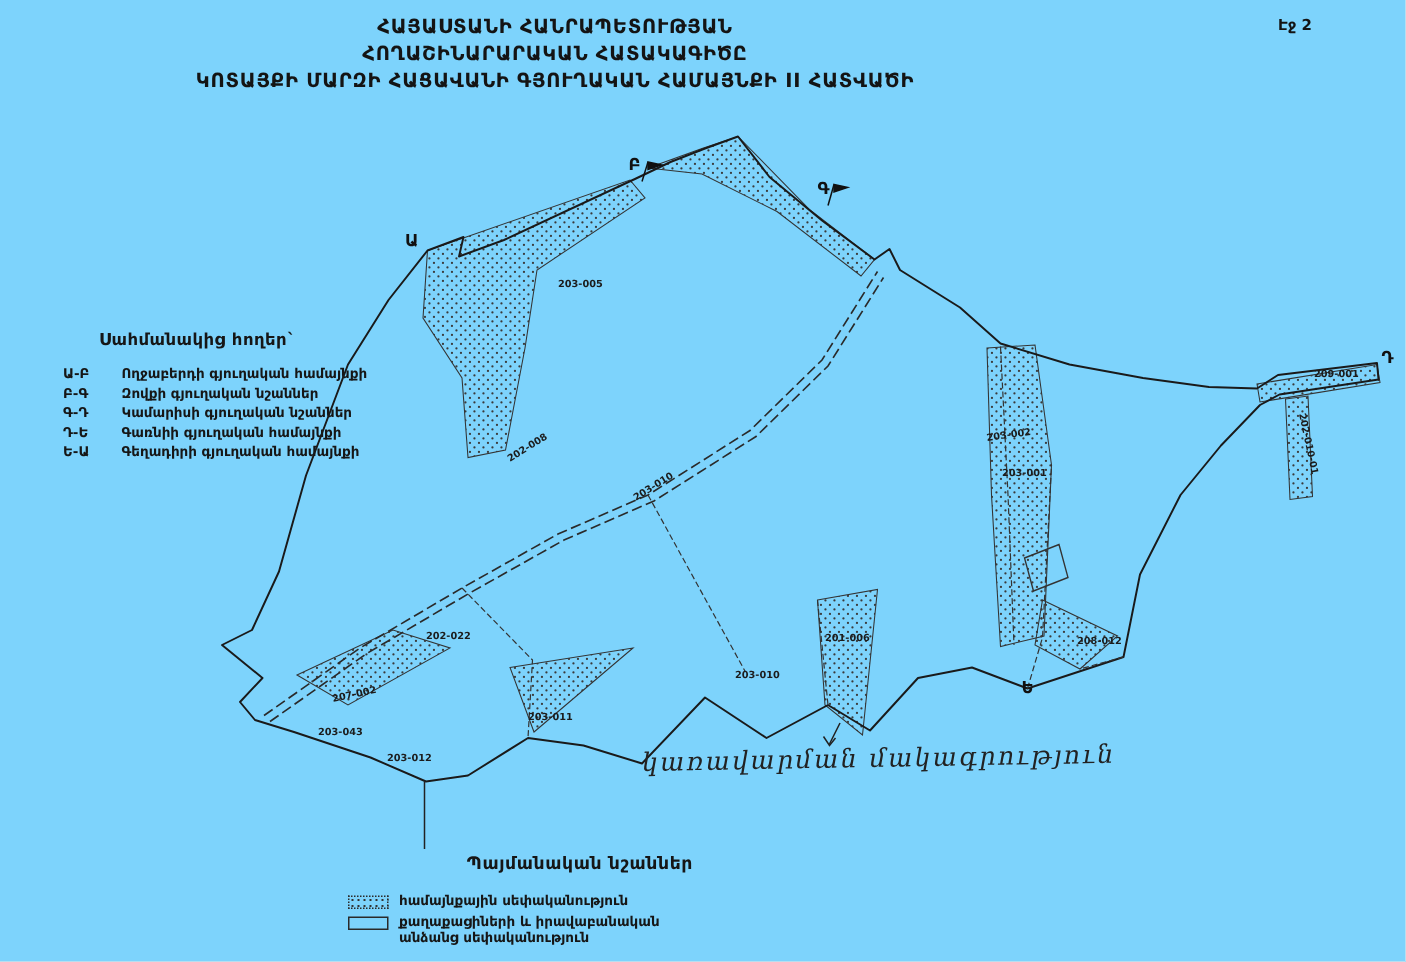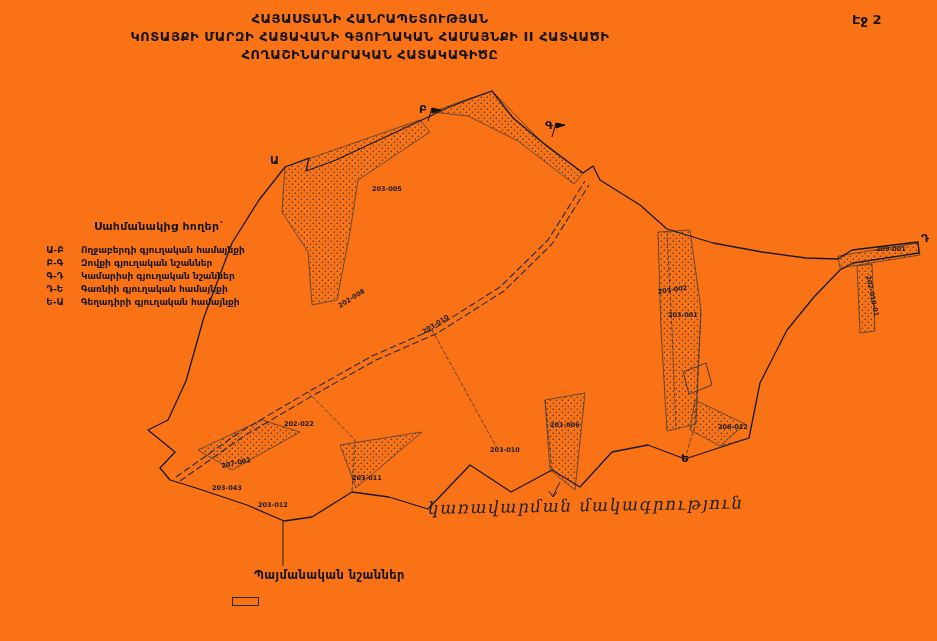--- a/index.html
+++ b/index.html
@@ -1,53 +1,53 @@
 <!DOCTYPE html>
 <html><head>
 <meta charset="utf-8">
 <style>
   html,body{margin:0;padding:0;background:#e8e8e8;}
   .page{
     position:relative;
     width:937px;height:641px;
-    background:#f97316;
+    background:#7dd3fc;
     overflow:hidden;
     font-family:"DejaVu Sans",sans-serif;
     color:#1b1b1b;
   }
   
   .title-block{
     position:absolute;top:10px;left:95px;width:550px;
     text-align:center;line-height:18px;
     font-weight:bold;font-size:13px;letter-spacing:.5px;
     color:#141414;
   }
   .title-line{white-space:nowrap;}
   .page-no{
     position:absolute;top:12px;left:852px;
-    font-weight:bold;font-size:13px;color:#141414;
+    font-weight:bold;font-size:10px;color:#141414;
   }
   
   .border-legend{
     position:absolute;top:220px;left:28px;width:225px;
-    font-size:9px;color:#161616;text-align:center;
+    font-size:9px;color:#161616;
   }
   .border-legend .hdr{
     font-weight:bold;font-size:11px;margin:0 0 12px 38px;letter-spacing:.3px;
   }
   .border-row{display:flex;margin-bottom:3px;font-weight:bold;margin-left:14px;}
   .border-row .rng{width:26px;flex:none;}
   .border-row .lbl{white-space:nowrap;padding-left:13px;}
   
   .sym-legend{
     position:absolute;top:568px;left:232px;width:230px;
     font-size:9px;color:#161616;
   }
   .sym-legend .hdr{
-    font-weight:bold;font-size:11.5px;margin:0 0 14px 22px;letter-spacing:.4px;
+    font-weight:bold;font-size:11.5px;margin:0 0 14px 22px;letter-spacing:.4px;text-align:right;
   }
   .sym-row{display:flex;align-items:flex-start;margin-bottom:3px;font-weight:bold;}
   .sym-swatch{
     width:27px;height:9px;flex:none;margin-right:7px;margin-top:1px;
     border:1px solid #2a2a2a;box-sizing:border-box;
   }
   .sym-swatch.stippled{
     border-style:dotted;
     background-image:radial-gradient(#333 18%,transparent 20%);
     background-size:4px 4px;
@@ -59,22 +59,22 @@
   .vertex-letter{font-family:"DejaVu Sans",sans-serif;font-size:11px;font-weight:bold;fill:#111;}
   .hand-note{font-family:"DejaVu Serif",serif;font-style:italic;font-size:17px;fill:#222;letter-spacing:1.5px;}
 </style>
 </head>
 <body>
 
 <div class="page">
 
   <div class="title-block">
     <div class="title-line">ՀԱՅԱՍՏԱՆԻ ՀԱՆՐԱՊԵՏՈՒԹՅԱՆ</div>
+    <div class="title-line">ՀՈՂԱՇԻՆԱՐԱՐԱԿԱՆ ՀԱՏԱԿԱԳԻԾԸ</div>
     <div class="title-line">ԿՈՏԱՅՔԻ ՄԱՐԶԻ ՀԱՑԱՎԱՆԻ ԳՅՈՒՂԱԿԱՆ  ՀԱՄԱՅՆՔԻ II ՀԱՏՎԱԾԻ</div>
-    <div class="title-line">ՀՈՂԱՇԻՆԱՐԱՐԱԿԱՆ ՀԱՏԱԿԱԳԻԾԸ</div>
   </div>
   <div class="page-no">Էջ 2</div>
 
   <div class="border-legend">
     <div class="hdr">Սահմանակից հողեր`</div>
     <div class="border-row">
       <span class="rng">Ա-Բ</span>
       <span class="lbl">Ողջաբերդի գյուղական համայնքի</span>
     </div>
     <div class="border-row">
@@ -176,17 +176,22 @@
         <text x="419" y="113" class="vertex-letter">Բ</text>
         <text x="545" y="129" class="vertex-letter">Գ</text>
         <text x="921" y="242" class="vertex-letter">Դ</text>
         <text x="681" y="462" class="vertex-letter">Ե</text>
       </g>
   </svg>
 
   <div class="sym-legend">
     <div class="hdr">Պայմանական նշաններ</div>
     <div class="sym-row">
+      <span class="sym-swatch stippled"></span>
+      <span class="lbl">համայնքային սեփականություն</span>
+    </div>
+    <div class="sym-row">
       <span class="sym-swatch"></span>
+      <span class="lbl">քաղաքացիների և իրավաբանական անձանց սեփականություն</span>
     </div>
   </div>
 
 </div>
 
 </body></html>

